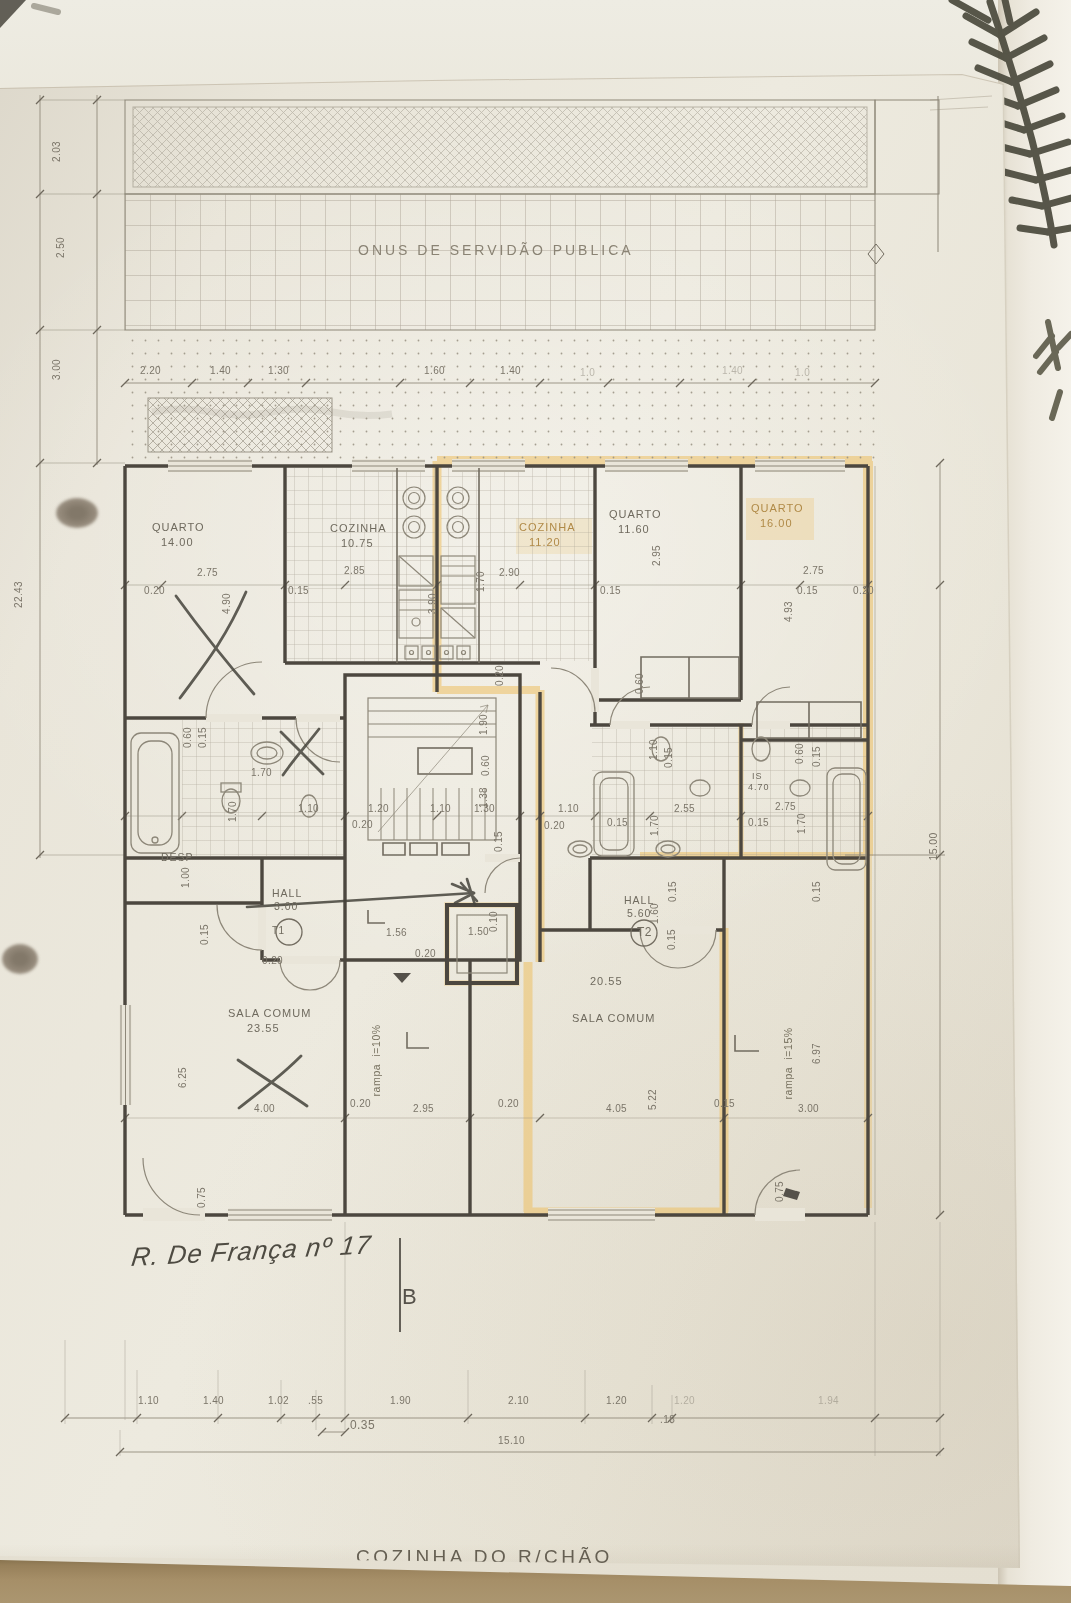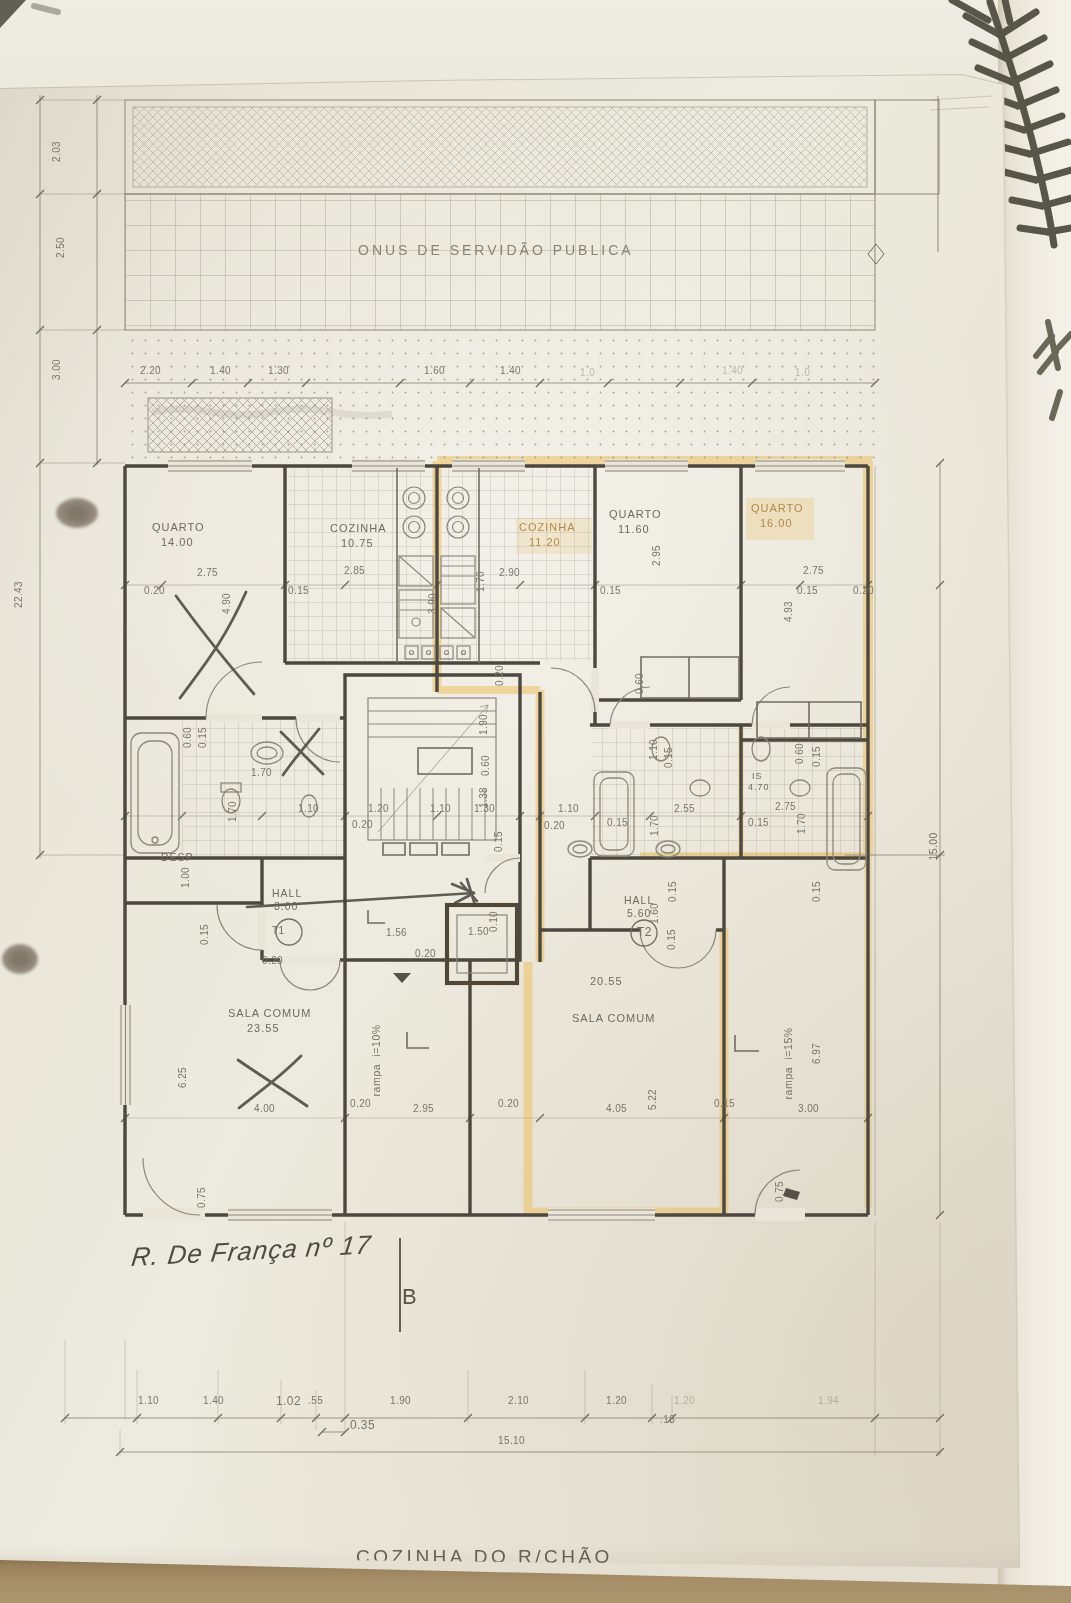--- a/index.html
+++ b/index.html
@@ -411,21 +411,21 @@
         <span class="lbl k-dim" style="left: 658px; font-size: 10px; line-height: 10px; top: 1100px; transform: rotate(-90deg);">5.22</span>
         <span class="lbl k-dim" style="left: 714px; font-size: 10px; line-height: 10px; top: 1099px;">0.15</span>
         <span class="lbl k-dim" style="left: 798px; font-size: 10px; line-height: 10px; top: 1104px;">3.00</span>
         <span class="lbl k-dim" style="left: 822px; font-size: 10px; line-height: 10px; top: 1054px; transform: rotate(-90deg);">6.97</span>
         <span class="lbl k-dim" style="left: 785px; font-size: 10px; line-height: 10px; top: 1192px; transform: rotate(-90deg);">0.75</span>
         <span class="lbl k-ramp" style="left: 381px; font-size: 10.5px; line-height: 10.5px; top: 1085.5px; transform: rotate(-90deg);">rampa  i=10%</span>
         <span class="lbl k-ramp" style="left: 793px; font-size: 10.5px; line-height: 10.5px; top: 1088.5px; transform: rotate(-90deg);">rampa  i=15%</span>
         <span class="lbl k-dim" style="left: 938px; font-size: 10.5px; line-height: 10.5px; top: 849.5px; transform: rotate(-90deg);">15.00</span>
         <span class="lbl k-dim" style="left: 138px; font-size: 10px; line-height: 10px; top: 1396px;">1.10</span>
         <span class="lbl k-dim" style="left: 203px; font-size: 10px; line-height: 10px; top: 1396px;">1.40</span>
-        <span class="lbl k-dim" style="left: 276px; font-size: 12px; line-height: 10px; top: 1396px;">1.02</span>
+        <span class="lbl k-dim" style="left: 268px; font-size: 10px; line-height: 10px; top: 1396px;">1.02</span>
         <span class="lbl k-dim" style="left: 308px; font-size: 10px; line-height: 10px; top: 1396px;">.55</span>
         <span class="lbl k-dim" style="left: 390px; font-size: 10px; line-height: 10px; top: 1396px;">1.90</span>
         <span class="lbl k-dim" style="left: 508px; font-size: 10px; line-height: 10px; top: 1396px;">2.10</span>
         <span class="lbl k-dim" style="left: 606px; font-size: 10px; line-height: 10px; top: 1396px;">1.20</span>
         <span class="lbl k-dim faint" style="left: 674px; font-size: 10px; line-height: 10px; top: 1396px;">1.20</span>
         <span class="lbl k-dim faint" style="left: 818px; font-size: 10px; line-height: 10px; top: 1396px;">1.94</span>
         <span class="lbl k-dim" style="left: 350px; font-size: 12px; line-height: 10px; top: 1420px;">0.35</span>
         <span class="lbl k-dim" style="left: 660px; font-size: 10px; line-height: 10px; top: 1415px;">.18</span>
         <span class="lbl k-dim" style="left: 498px; font-size: 10px; line-height: 10px; top: 1436px;">15.10</span>
         <span class="lbl k-title" style="left: 356px; font-size: 19px; line-height: 19px; top: 1547px;">COZINHA DO R/CHÃO</span>

